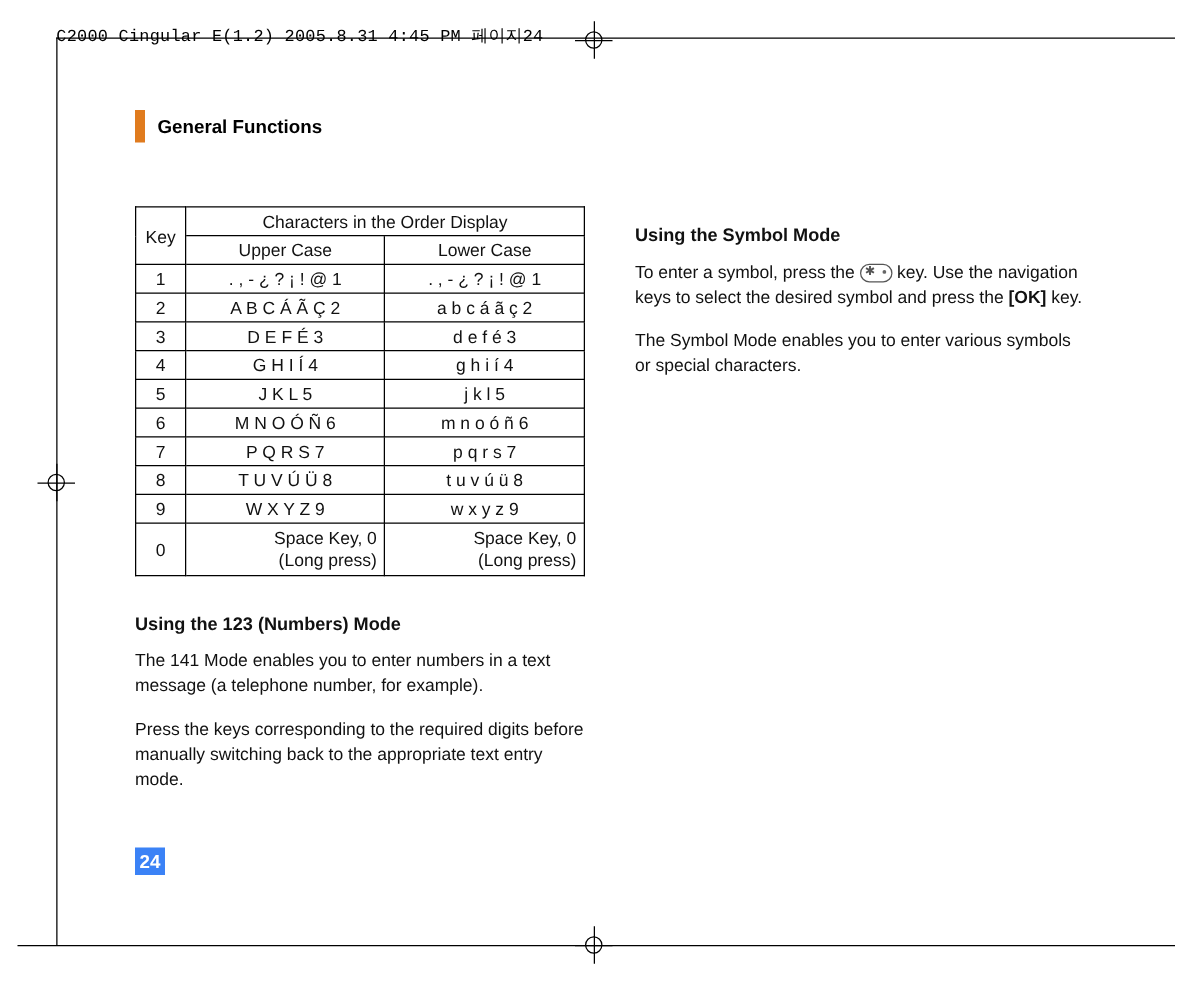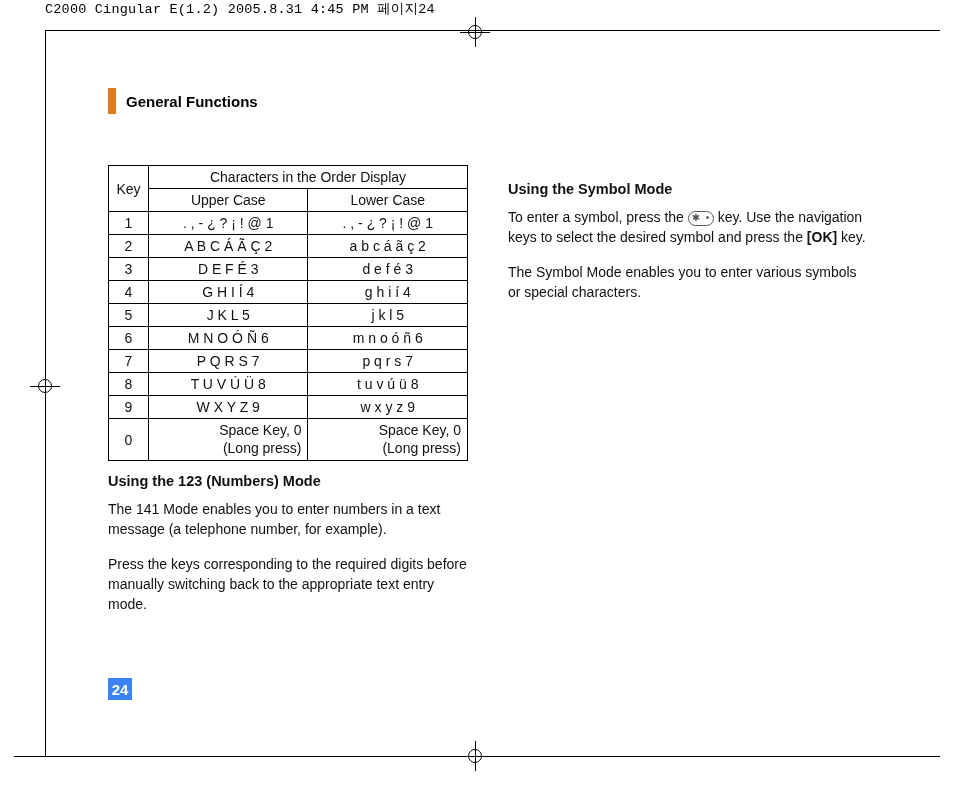--- a/index.html
+++ b/index.html
@@ -1,20 +1,20 @@
 <!DOCTYPE html>
 <html><head>
 <meta charset="utf-8">
 <style>
   * { box-sizing: border-box; margin: 0; padding: 0; }
   html, body { width: 954px; height: 794px; background: #fff; font-family: Arial, Helvetica, sans-serif; color: #111; }
   .page { position: relative; width: 954px; height: 794px; }
 
   
-  .top-strip { position: absolute; left: 0; right: 0; top: 0; height: 22px; }
+  .top-strip { position: absolute; left: 0; right: 0; top: 20px; height: 22px; }
   .top-strip .headtext { position: absolute; left: 45px; top: 0; font-family: "Courier New", monospace; font-size: 13.5px; letter-spacing: 0.2px; color: #000; }
   .top-rule { position: absolute; left: 45px; right: 14px; top: 30px; height: 0; border-top: 1px solid #000; }
   .top-reg { position: absolute; left: 465px; top: 22px; width: 20px; height: 20px; }
 
   
   .regmark { position: relative; width: 20px; height: 20px; }
   .regmark .circ  { position: absolute; left: 3px; top: 3px; width: 14px; height: 14px; border: 1px solid #000; border-radius: 50%; }
   .regmark .hline { position: absolute; left: -5px; top: 9.5px; width: 30px; height: 1px; background: #000; }
   .regmark .vline { position: absolute; left: 9.5px; top: -5px; width: 1px; height: 30px; background: #000; }
 
@@ -29,21 +29,21 @@
   .col-right { width: 360px; }
 
   
   table.keytable { border-collapse: collapse; width: 100%; font-size: 14px; }
   table.keytable th, table.keytable td { border: 1px solid #000; padding: 3px 6px; text-align: center; font-weight: normal; }
   table.keytable th { font-weight: normal; }
   table.keytable .key-col { width: 40px; }
   table.keytable td.twoline { line-height: 1.25; white-space: pre-line; text-align: right; }
 
   
-  .subhead { font-size: 14.5px; font-weight: bold; margin-top: 12px; margin-bottom: 10px; }
+  .subhead { font-size: 14.5px; font-weight: bold; margin-top: 31px; margin-bottom: 10px; }
   .para { font-size: 14px; line-height: 1.45; margin-bottom: 14px; }
   .para .ok { font-weight: bold; }
 
   
   .oval-key {
     display: inline-block; vertical-align: middle;
     width: 26px; height: 15px; border: 1px solid #555; border-radius: 9px;
     position: relative;
   }
   .oval-key .star { position: absolute; left: 3px; top: -1px; font-size: 10px; color: #555; }

